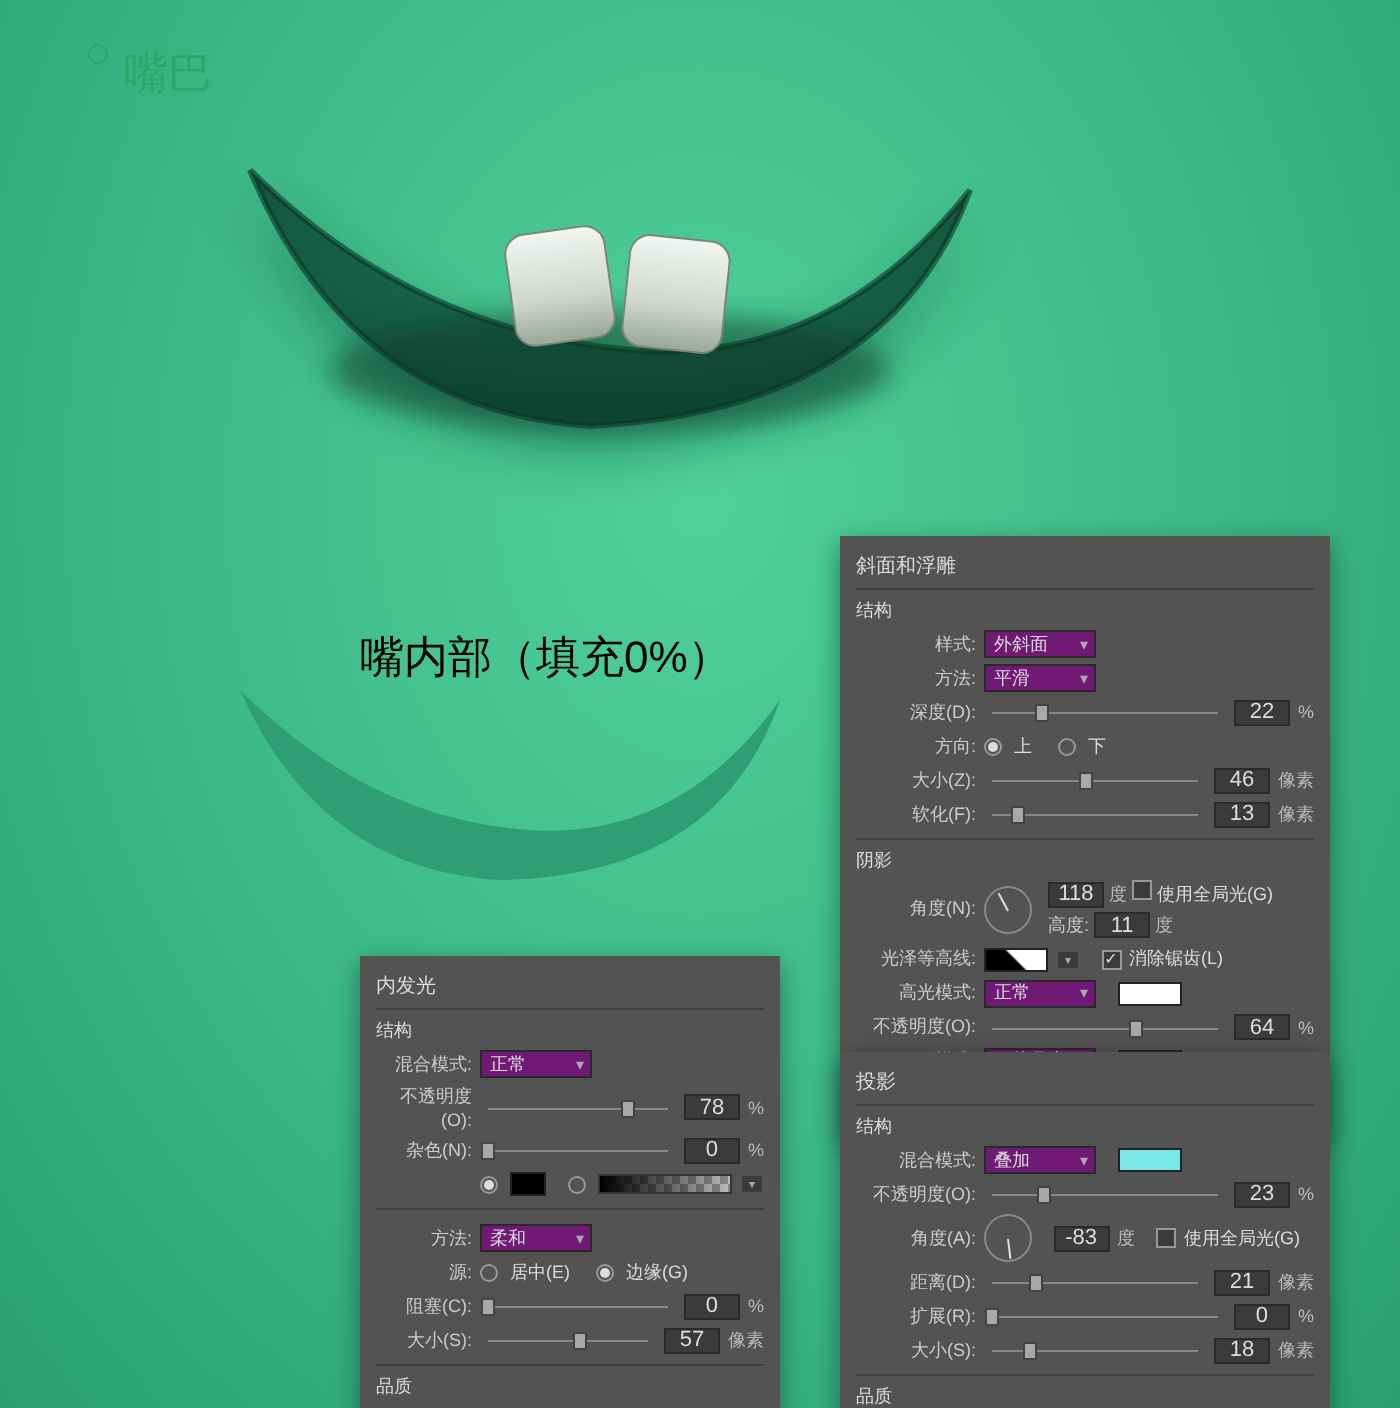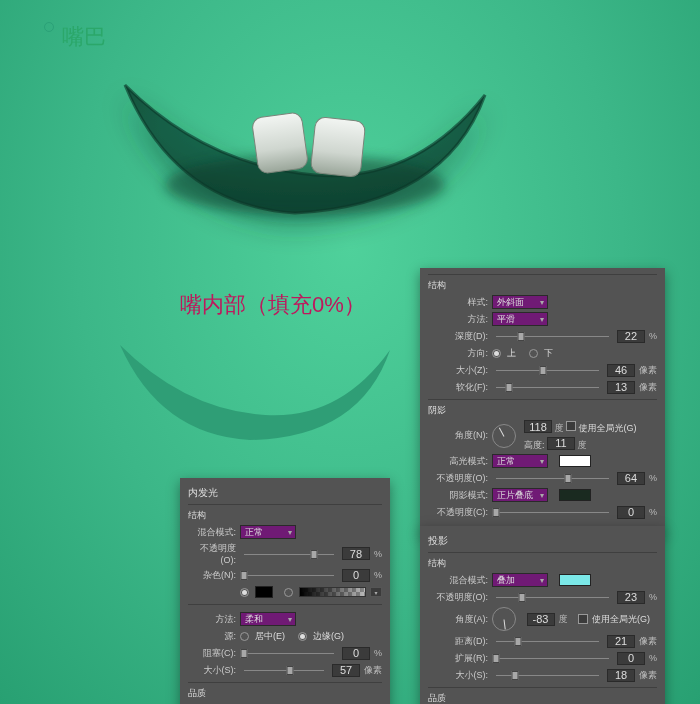--- a/index.html
+++ b/index.html
@@ -20,22 +20,22 @@
   }
   .mouth1 svg { width: 100%; height: 100%; overflow: visible; }
 
   
   .mouth2 {
     position: absolute; top: 320px; left: 115px; width: 280px; height: 130px;
   }
   .mouth2 svg { width: 100%; height: 100%; }
 
   .label1 {
-    position: absolute; top: 290px; left: 180px;
-    color: #be185d; font-size: 22px;
+    position: absolute; top: 314px; left: 180px;
+    color: #000000; font-size: 22px;
   }
 
   
   .panel {
     position: absolute; background: #535353; color: #ddd;
     font-size: 9px; padding: 6px 8px 10px;
     box-shadow: 0 4px 12px rgba(0,0,0,.4);
   }
   .p-bevel { top: 268px; left: 420px; width: 245px; }
   .p-shadow { top: 526px; left: 420px; width: 245px; }
@@ -141,20 +141,21 @@
 
 <div class="label1">嘴内部（填充0%）</div>
 
 <div class="mouth2">
   <svg viewBox="0 0 280 130">
     <path d="M5 25 Q 70 90 150 95 Q 225 100 275 30 Q 245 118 135 120 Q 45 115 5 25 Z" fill="#2f9e76"></path>
   </svg>
 </div>
 
 <div class="panel p-bevel">
+  <div class="section-title">斜面和浮雕</div>
   <div class="group">
     <div>结构</div>
     <div class="row">
         <span class="lbl">样式:</span>
         <span class="sel">外斜面</span>
       </div>
     <div class="row">
         <span class="lbl">方法:</span>
         <span class="sel">平滑</span>
       </div>
@@ -189,20 +190,21 @@
     <div class="row">
       <span class="lbl">角度(N):</span>
       <div class="angle-ctrl">
           <div class="hand" style="transform:rotate(-118deg)"></div>
         </div>
       <div style="display:flex;flex-direction:column;gap:2px;margin-left:4px">
         <div><span class="num">118</span> <span class="unit">度</span> <span class="chk"></span> <span>使用全局光(G)</span></div>
         <div><span style="color:#ccc">高度:</span> <span class="num">11</span> <span class="unit">度</span></div>
       </div>
     </div>
+    <div class="row"><span class="lbl">光泽等高线:</span><span class="swatch gradient"></span><span class="dropdn-small"></span>&nbsp;<span class="chk on"></span> <span>消除锯齿(L)</span></div>
     <div class="row"><span class="lbl">高光模式:</span><span class="sel">正常</span>&nbsp;<span class="swatch white"></span></div>
     <div class="row">
         <span class="lbl">不透明度(O):</span>
         <div class="slider">
           <div class="thumb" style="left:64%"></div>
         </div>
         <span class="num">64</span>
         <span class="unit">%</span>
       </div>
     <div class="row"><span class="lbl">阴影模式:</span><span class="sel">正片叠底</span>&nbsp;<span class="swatch dark"></span></div>

